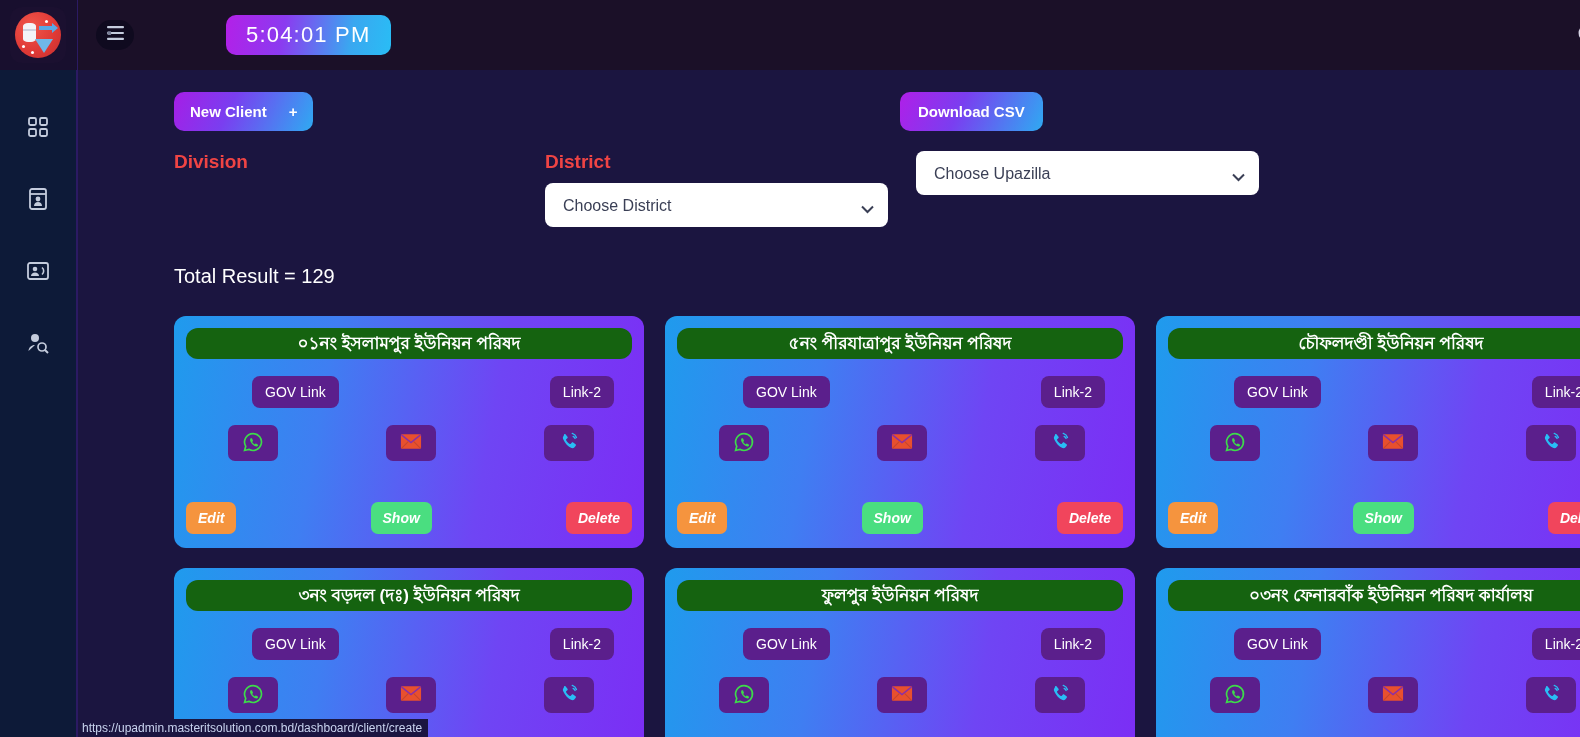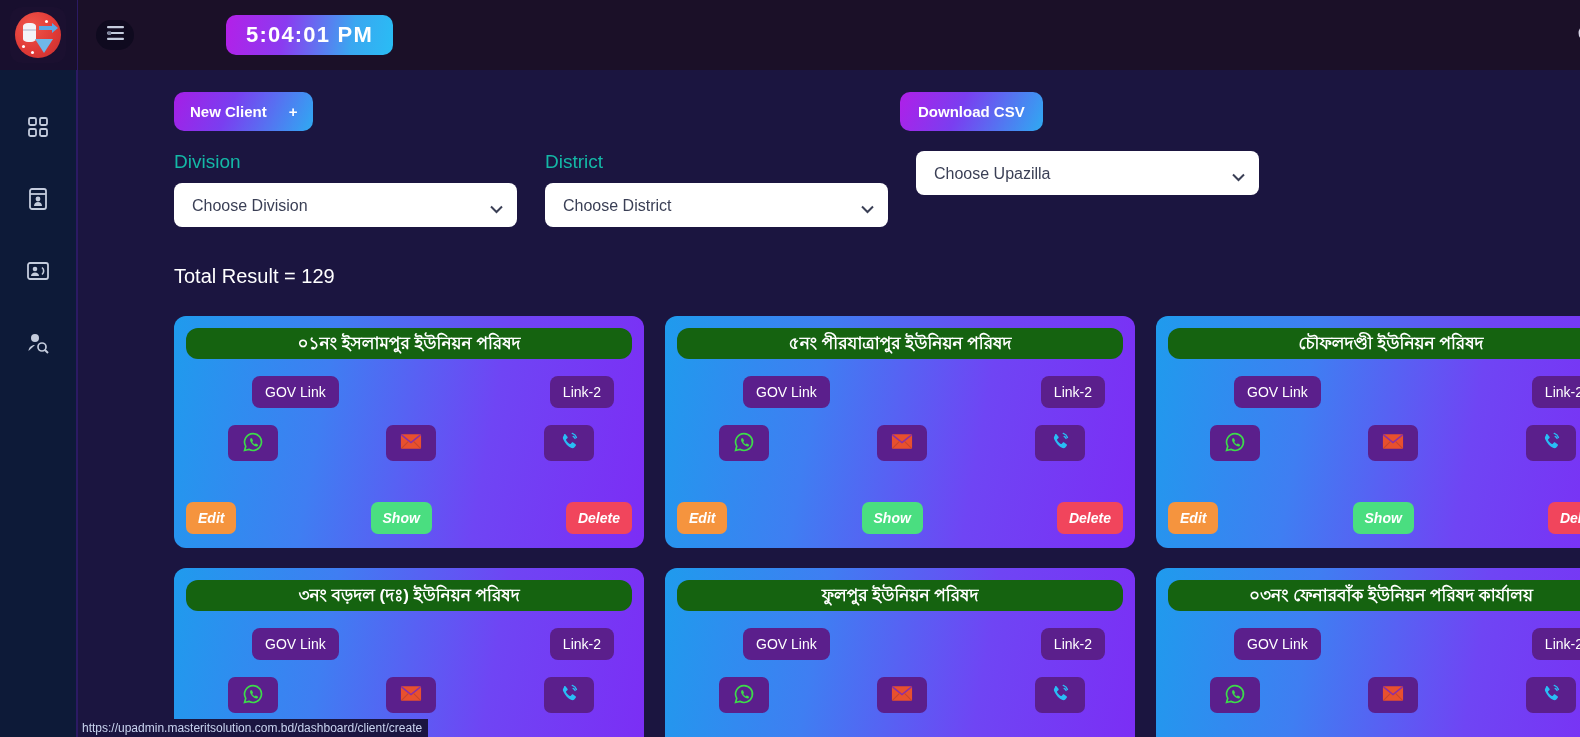--- a/index.html
+++ b/index.html
@@ -78,21 +78,21 @@
   .menu-toggle {
     width: 38px; height: 30px; border-radius: 16px;
     background: #0f0a1f;
     display: flex; align-items: center; justify-content: center;
     cursor: pointer;
   }
   .clock {
     margin-left: 92px;
     padding: 9px 20px; border-radius: 10px;
     background: linear-gradient(100deg, #b320e8 0%, #8b3bf0 35%, #3aa7f0 75%, #29bdf5 100%);
-    color: #ffffff; font-size: 22px; font-weight: bold; letter-spacing: 1.2px;
+    color: #ffffff; font-size: 22px; font-weight: normal; letter-spacing: 1.2px;
     line-height: 1;
   }
   .topbar-spacer { flex: 1; }
   .logout-btn { width: 34px; height: 34px; display:flex; align-items:center; justify-content:center; cursor:pointer; }
 
   .content { flex: 1; padding: 22px 0 0 0; position: relative; overflow: hidden; }
 
   .btn-row { position: relative; height: 46px; margin: 0 0 0 0; }
   .new-client {
     position: absolute; left: 96px; top: 0;
@@ -105,21 +105,21 @@
   .download-csv {
     position: absolute; left: 822px; top: 0;
     padding: 11px 18px; border-radius: 10px; border: none;
     background: linear-gradient(115deg, #b01fe8 0%, #7a3ef0 42%, #2faaf2 100%);
     color: #fff; font-size: 15px; font-weight: bold; cursor: pointer;
     font-family: "Liberation Sans", sans-serif;
   }
 
   .filters { display: flex; gap: 28px; padding: 13px 0 0 96px; }
   .filter-group { width: 343px; }
-  .filter-label { color: #14b8a6; font-size: 19px; font-weight: normal; margin-bottom: 10px; }
+  .filter-label { color: #ef4444; font-size: 19px; font-weight: bold; margin-bottom: 10px; }
   .filter-select {
     width: 343px; height: 44px;
     background: #ffffff; border: none; border-radius: 8px;
     padding: 0 30px 0 18px;
     color: #3a3f55; font-size: 16px;
     font-family: "Liberation Sans", sans-serif;
     appearance: none; -webkit-appearance: none;
     cursor: pointer;
   }
   .select-wrap { position: relative; width: 343px; }
@@ -283,30 +283,20 @@
         <button class="new-client">
           <span>New Client</span>
           <span>+</span>
         </button>
         <button class="download-csv">Download CSV</button>
       </div>
 
       <div class="filters">
         <div class="filter-group">
           <div class="filter-label">Division</div>
-          <div class="select-wrap">
-            <select class="filter-select">
-              <option>Choose Division</option>
-            </select>
-            <span class="select-chev">
-              <svg width="13" height="9" viewBox="0 0 13 9" fill="none" stroke="#3a3f55" stroke-width="2">
-                  <polyline points="1,1.5 6.5,7 12,1.5"></polyline>
-                </svg>
-            </span>
-          </div>
         </div>
         <div class="filter-group">
           <div class="filter-label">District</div>
           <div class="select-wrap">
             <select class="filter-select">
               <option>Choose District</option>
             </select>
             <span class="select-chev">
               <svg width="13" height="9" viewBox="0 0 13 9" fill="none" stroke="#3a3f55" stroke-width="2">
                   <polyline points="1,1.5 6.5,7 12,1.5"></polyline>

